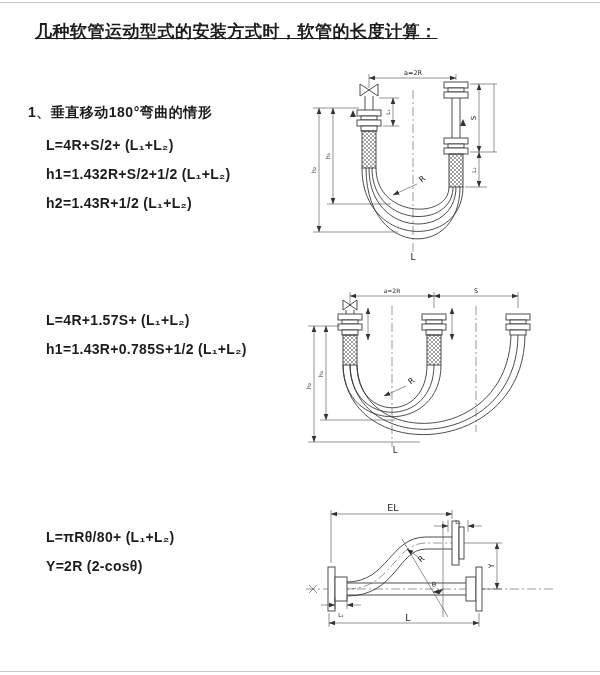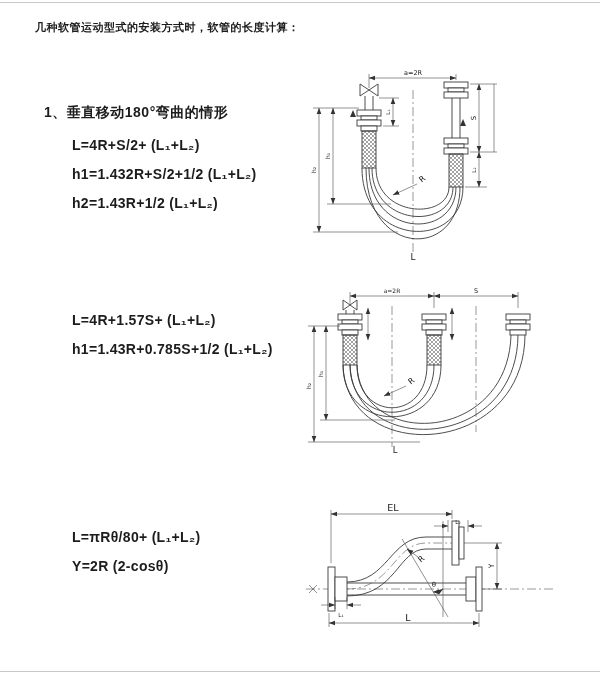--- a/index.html
+++ b/index.html
@@ -3,26 +3,26 @@
 <meta charset="utf-8">
 <style>
   html,body{margin:0;padding:0;}
   body{
     width:600px;height:675px;background:#ffffff;position:relative;
     font-family:"Liberation Sans","DejaVu Sans",sans-serif;color:#1c1c1c;
     overflow:hidden;
   }
   .edge-line{position:absolute;left:0;width:600px;height:1px;background:#c8c8c8;}
   .title{
-    position:absolute;left:35px;top:20px;font-size:11px;font-weight:bold;
-    letter-spacing:0.5px;white-space:nowrap;
+    position:absolute;left:35px;top:20px;font-size:17px;font-weight:bold;
+    letter-spacing:0.5px;white-space:nowrap;text-decoration:underline;
   }
-  .section{position:absolute;left:44px;}
+  .section{position:absolute;left:28px;}
   .sec-heading{font-size:14px;font-weight:bold;letter-spacing:0.5px;white-space:nowrap;}
-  .formulas{margin-top:9px;margin-left:28px;}
+  .formulas{margin-top:9px;margin-left:18px;}
   .formula{font-size:14px;font-weight:600;line-height:29px;white-space:nowrap;letter-spacing:0.3px;}
   .diagram{position:absolute;}
   svg{display:block;}
   svg text{fill:#222;font-family:"DejaVu Sans","Liberation Sans",sans-serif;}
   .ln{stroke:#3a3a3a;stroke-width:0.9;fill:none;}
   .thin{stroke:#4a4a4a;stroke-width:0.6;fill:none;}
   .cl{stroke:#555;stroke-width:0.6;fill:none;stroke-dasharray:9 3 2 3;}
   .fit{fill:#ffffff;stroke:#3a3a3a;stroke-width:0.9;}
   .solid{fill:#333;stroke:none;}
 </style>

